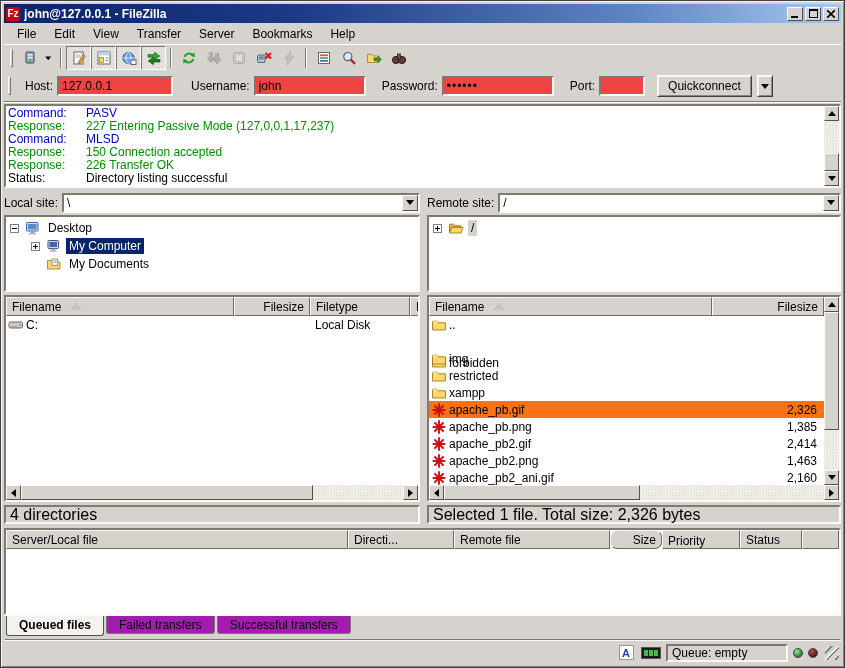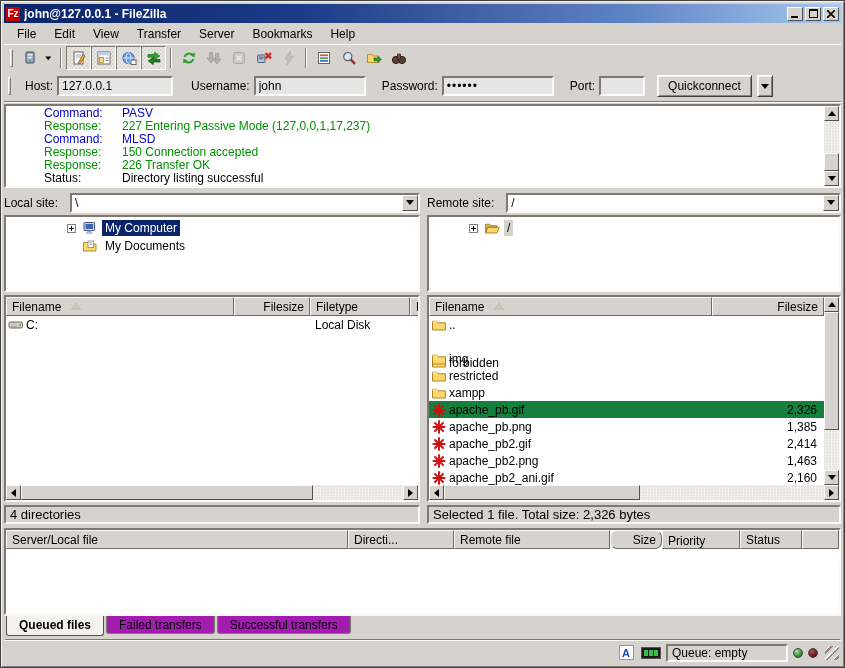--- a/index.html
+++ b/index.html
@@ -23,30 +23,30 @@
   .tbtn { width:25px; height:24px; display:flex; align-items:center; justify-content:center; flex:none;
           background:transparent; border:1px solid transparent; }
   .tbtn.narrow { width:14px; }
   .tbtn.pressed { border-color:#7e7a72 #fff #fff #7e7a72;
           background-image:repeating-conic-gradient(#e9e7e1 0% 25%, #dcd9d2 0% 50%); background-size:4px 4px; }
   .tbtn.disabled { opacity:.45; filter:grayscale(.9); }
   .tsep { width:2px; height:20px; border-left:1px solid #7e7a72; border-right:1px solid #fff; margin:0 4px; flex:none; }
   .quickbar { height:31px; flex:none; display:flex; align-items:center; font-size:12px; gap:4px;
               border-bottom:1px solid #7e7a72; box-shadow:0 1px 0 #fff; }
   .quickbar label { margin-left:6px; }
-  .qinput { height:20px; border:2px solid; border-color:#7e7a72 #fbfaf7 #fbfaf7 #7e7a72; background:#e5e5e5;
+  .qinput { height:20px; border:2px solid; border-color:#7e7a72 #fbfaf7 #fbfaf7 #7e7a72; background:#ef4444;
             font-family:"Liberation Sans",sans-serif; font-size:12px; padding:0 3px; }
   .qbtn { height:22px; background:#d6d3ce; border:1px solid; border-color:#fff #404040 #404040 #fff;
           box-shadow:inset 1px 1px 0 #f5f4f0, inset -1px -1px 0 #8a867e; font-size:12px; padding:0 10px;
           font-family:"Liberation Sans",sans-serif; }
   .qdrop { width:16px; height:22px; margin-left:1px; display:flex; align-items:center; justify-content:center;
            background:#d6d3ce; border:1px solid; border-color:#fff #404040 #404040 #fff;
            box-shadow:inset 1px 1px 0 #f5f4f0, inset -1px -1px 0 #8a867e; }
   
-  .sunken { background:#fff; border:2px solid; border-color:#7e7a72 #fbfaf7 #fbfaf7 #7e7a72;padding-left:36px; }
+  .sunken { background:#fff; border:2px solid; border-color:#7e7a72 #fbfaf7 #fbfaf7 #7e7a72; }
   .tri-up { width:0; height:0; border-left:4px solid transparent; border-right:4px solid transparent; border-bottom:5px solid #000; }
   .tri-down { width:0; height:0; border-left:4px solid transparent; border-right:4px solid transparent; border-top:5px solid #000; }
   .tri-left { width:0; height:0; border-top:4px solid transparent; border-bottom:4px solid transparent; border-right:5px solid #000; }
   .tri-right { width:0; height:0; border-top:4px solid transparent; border-bottom:4px solid transparent; border-left:5px solid #000; }
   
   .logwrap { flex:none; height:84px; margin:2px 0 2px 0; display:flex; }
   .logbox { flex:1; display:flex; overflow:hidden; }
   .logcontent { flex:1; padding:1px 2px; overflow:hidden; font-size:12px; line-height:13px; }
   .logline { display:flex; white-space:nowrap; }
   .logline .lbl { width:78px; flex:none; }
@@ -56,21 +56,21 @@
           background:#d6d3ce; border:1px solid; border-color:#fbfaf7 #55524c #55524c #fbfaf7; }
   .sthumb { background:#d6d3ce; border:1px solid; border-color:#fbfaf7 #55524c #55524c #fbfaf7; flex:none; }
   .strack { flex:1; background:repeating-conic-gradient(#f3f1ec 0% 25%, #e4e2db 0% 50%); background-size:3px 3px; }
   .hscroll { height:15px; flex:none; display:flex; background:#efede8; }
   
   .panes { flex:none; height:332px; display:flex; padding:2px 0; }
   .pane { display:flex; flex-direction:column; }
   .pane.local { width:416px; flex:none; }
   .pane.remote { flex:1; }
   .splitter { width:7px; flex:none; }
-  .pane-head { height:23px; flex:none; display:flex; align-items:center; gap:12px; padding-bottom:2px; font-size:12px; }
+  .pane-head { height:23px; flex:none; display:flex; align-items:center; gap:4px; padding-bottom:2px; font-size:12px; }
   .combo { flex:1; height:20px; background:#fff; border:2px solid; border-color:#7e7a72 #fbfaf7 #fbfaf7 #7e7a72;
            display:flex; align-items:center; }
   .combo .val { flex:1; padding-left:3px; font-size:12px; }
   .combo-btn { width:16px; height:16px; background:#d6d3ce; border:1px solid; border-color:#fbfaf7 #55524c #55524c #fbfaf7;
                display:flex; align-items:center; justify-content:center; flex:none; }
   .treebox { height:77px; flex:none; overflow:hidden; padding-top:2px; }
   .trow { height:18px; display:flex; align-items:center; font-size:12px; white-space:nowrap; }
   .expander { width:9px; height:9px; flex:none; background:#fff; border:1px solid #848078; position:relative; margin-right:6px; }
   .expander::before { content:""; position:absolute; left:1px; right:1px; top:3px; height:1px; background:#000; }
   .expander.plus::after { content:""; position:absolute; top:1px; bottom:1px; left:3px; width:1px; background:#000; }
@@ -83,27 +83,27 @@
   .list-inner { display:flex; flex:1; overflow:hidden; }
   .list-main { flex:1; display:flex; flex-direction:column; overflow:hidden; }
   .lhead { height:19px; flex:none; display:flex; overflow:hidden; }
   .hcell { background:#d6d3ce; border:1px solid; border-color:#fbfaf7 #6e6a62 #6e6a62 #fbfaf7;
            font-size:12px; display:flex; align-items:center; padding:0 5px; overflow:hidden; white-space:nowrap; }
   .hcell .sort { width:0; height:0; border-left:5px solid transparent; border-right:5px solid transparent;
                  border-bottom:7px solid #c9c5bd; margin-left:10px; filter:drop-shadow(0 0 0.5px #8a867e); }
   .hcell.right { justify-content:flex-end; }
   .lbody { flex:1; background:#fff; overflow:hidden; }
   .frow { height:17px; display:flex; align-items:center; font-size:12px; white-space:nowrap; }
-  .frow.selected { background:#15803d; }
+  .frow.selected { background:#f97316; }
   .fic { width:18px; height:16px; flex:none; margin-left:2px; }
   .fname { flex:none; overflow:hidden; }
   .fsize { text-align:right; padding-right:7px; flex:none; }
   .statusline { height:19px; flex:none; margin-top:3px; background:#d6d3ce;
                 border:2px solid; border-color:#7e7a72 #fbfaf7 #fbfaf7 #7e7a72;
-                font-size:13px; display:flex; align-items:center; padding:0 4px; white-space:nowrap; }
+                font-size:16px; display:flex; align-items:center; padding:0 4px; white-space:nowrap; }
   
   .queue { flex:none; display:flex; flex-direction:column; }
   .q-list { border:2px solid; border-color:#7e7a72 #fbfaf7 #fbfaf7 #7e7a72; background:#fff; }
   .q-head { height:19px; display:flex; overflow:hidden; }
   .q-body { height:64px; background:#fff; }
   .tabs { height:22px; display:flex; align-items:flex-start; padding-left:2px; border-top:1px solid #fbfaf7; }
   .tab { font-size:12px; padding:2px 12px 3px 12px; background:#a21caf; border:1px solid #7e7a72; border-top:none;
          border-radius:0 0 3px 3px; margin-right:2px; height:18px; }
   .tab.active { background:#f4f2ee; font-weight:bold; height:20px; border-color:#55524c; }
   
@@ -332,20 +332,30 @@
       <div class="pane-head">
         <span>Local site:</span>
         <div class="combo">
           <span class="val">\</span>
           <div class="combo-btn">
               <span class="tri-down"></span>
             </div>
         </div>
       </div>
       <div class="treebox sunken" id="local-tree">
+          <div class="trow" style="padding-left: 4px;">
+            <span class="expander "></span>
+            <span class="ticon"><svg class="" width="16" height="16" viewBox="0 0 16 16">
+                <rect x="1.5" y="2.5" width="11.5" height="8.5" rx="0.8" fill="#cfe0f4" stroke="#3b62a8"></rect>
+                <rect x="3" y="4" width="8.5" height="5.4" fill="#5b87c8"></rect>
+                <rect x="5.5" y="11.5" width="4" height="1.4" fill="#8d99b5"></rect>
+                <rect x="4" y="13" width="7" height="1.4" fill="#aab4c8"></rect>
+              </svg></span>
+            <span class="tlabel">Desktop</span>
+          </div>
           <div class="trow" style="padding-left: 25px;">
             <span class="expander plus"></span>
             <span class="ticon"><svg class="" width="16" height="16" viewBox="0 0 16 16">
                 <rect x="2" y="2.5" width="10.5" height="8" rx="0.8" fill="#cdd8ea" stroke="#44517a"></rect>
                 <rect x="3.5" y="4" width="7.5" height="5" fill="#3a66b0"></rect>
                 <rect x="5.5" y="10.5" width="3.5" height="1.6" fill="#8d99b5"></rect>
                 <rect x="4" y="12.2" width="6.5" height="1.6" fill="#aab4c8"></rect>
               </svg></span>
             <span class="tlabel sel-blue">My Computer</span>
           </div>

